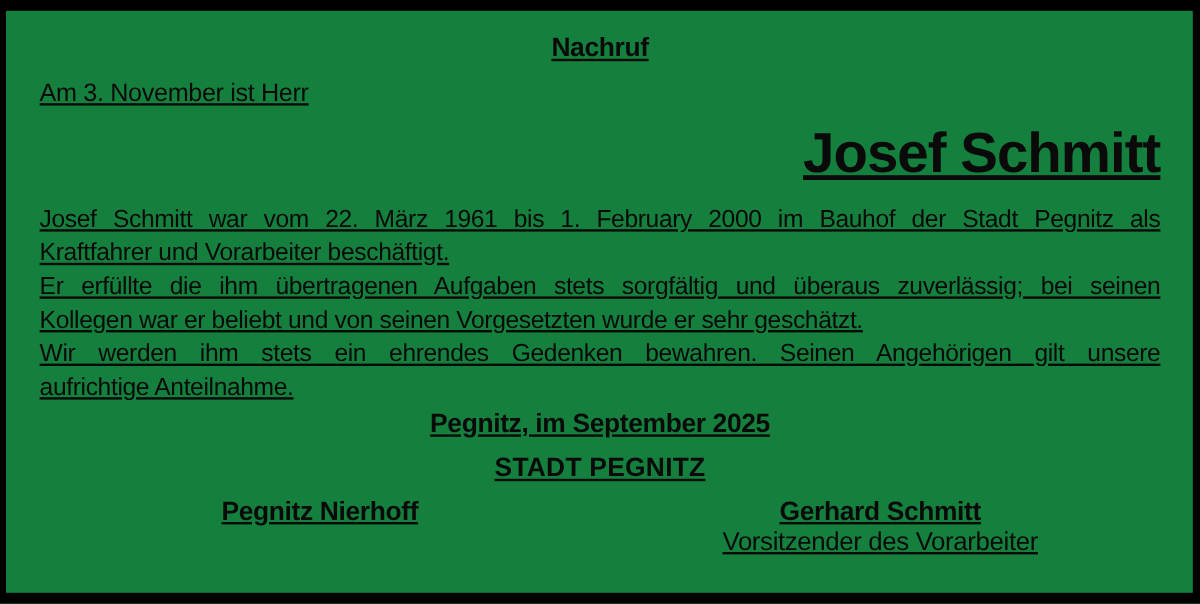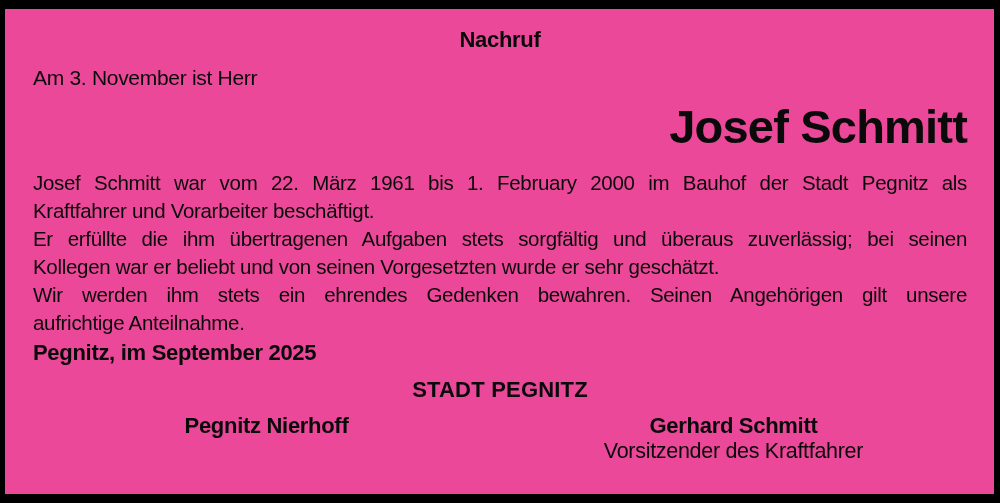--- a/index.html
+++ b/index.html
@@ -14,24 +14,25 @@
     overflow: hidden;
     font-family: "Liberation Sans", "DejaVu Sans", sans-serif;
     -webkit-font-smoothing: antialiased;
   }
   .page {
     position: absolute;
     top: 9px;
     left: 5px;
     right: 6px;
     bottom: 9px;
-    background: #ec4899;
+    background: #15803d;
     color: #0a0a0a;
     box-sizing: border-box;
     padding: 18px 27px 0 28px;
+    text-decoration: underline;
   }
   .kicker {
     text-align: center;
     font-weight: bold;
     font-size: 22px;
     line-height: 25px;
     letter-spacing: -0.3px;
   }
   .intro {
     margin-top: 13px;
@@ -56,20 +57,21 @@
   .body-line {
     text-align: left;
     white-space: normal;
   }
   .body-line.stretch {
     text-align: justify;
     text-align-last: justify;
   }
   .dateline {
     margin-top: 3px;
+    text-align: center;
     font-weight: bold;
     font-size: 22px;
     line-height: 25px;
     letter-spacing: -0.3px;
   }
   .organization {
     margin-top: 12px;
     text-align: center;
     font-weight: bold;
     font-size: 22px;
@@ -119,17 +121,17 @@
   <div class="dateline">Pegnitz, im September 2025</div>
 
   <div class="organization">STADT PEGNITZ</div>
 
   <div class="signatures">
     <div class="signature">
       <div class="sig-name">Pegnitz Nierhoff</div>
     </div>
     <div class="signature">
       <div class="sig-name">Gerhard Schmitt</div>
-      <div class="sig-role">Vorsitzender des Kraftfahrer</div>
+      <div class="sig-role">Vorsitzender des Vorarbeiter</div>
     </div>
   </div>
 
 </div>
 
 </body></html>

